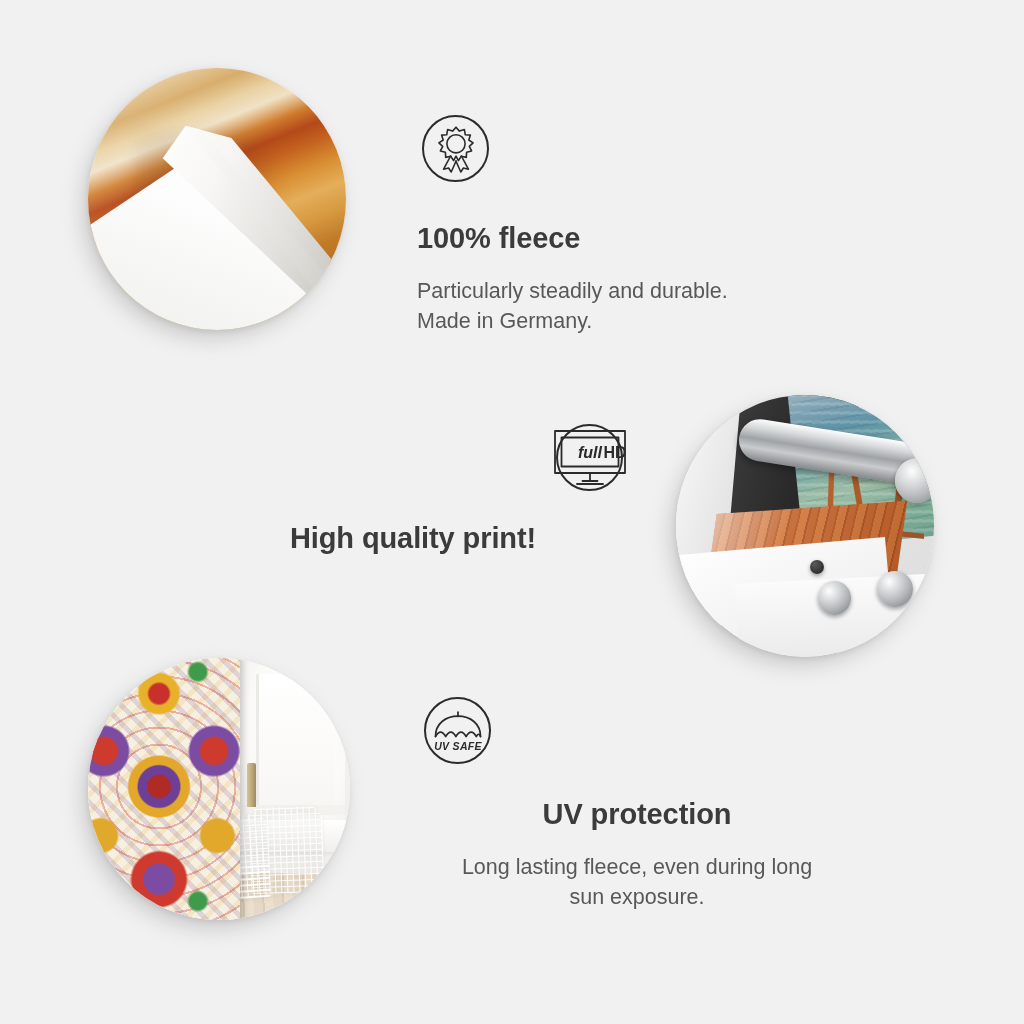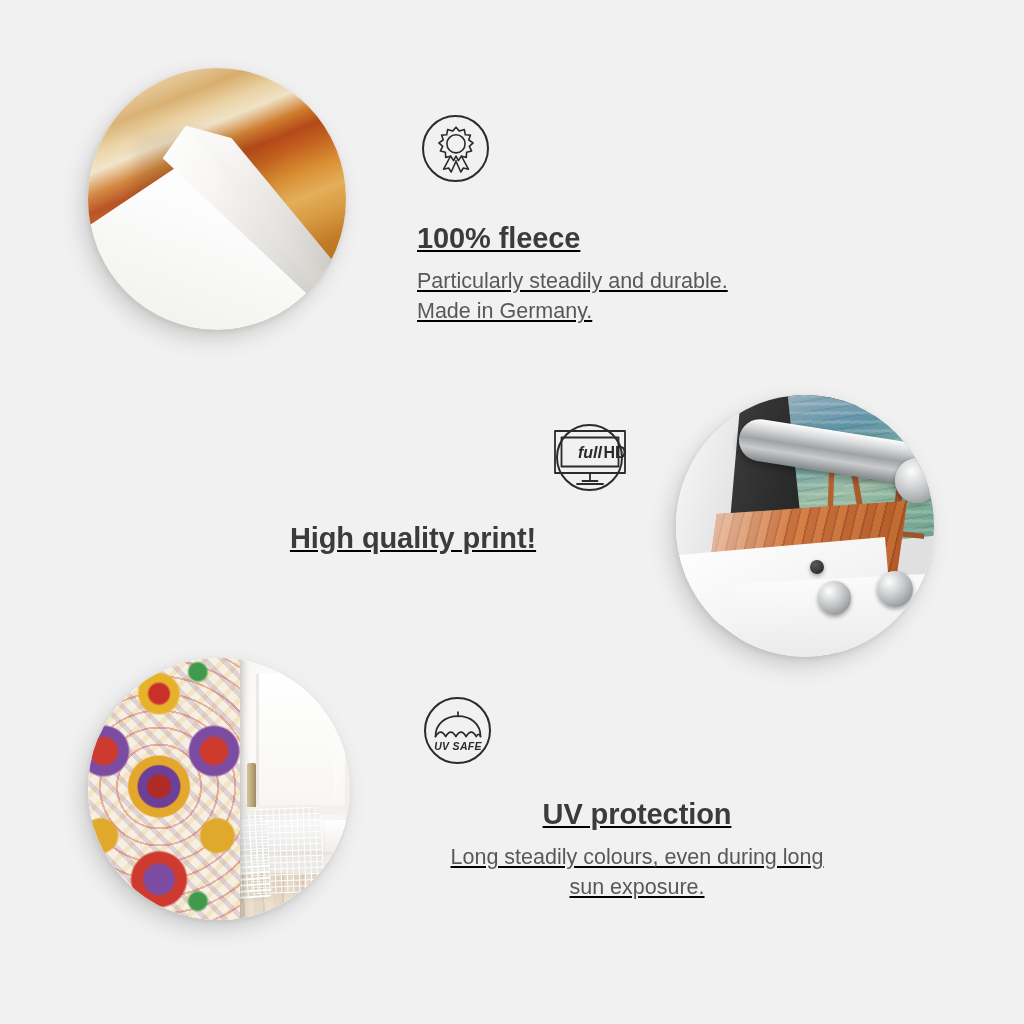--- a/index.html
+++ b/index.html
@@ -285,34 +285,34 @@
     border-radius: 50%;
     border: 2px solid #2b2b2b;
     background: transparent;
   }
   .icon-badge svg { position: absolute; left: 50%; top: 50%; transform: translate(-50%,-50%); overflow: visible; }
   #icon-fleece  { left: 422px; top: 115px; }
   #icon-print   { left: 556px; top: 424px; }
   #icon-uv      { left: 424px; top: 697px; text-align: right; }
 
   
-  .feature-text { position: absolute; text-decoration: underline; }
+  .feature-text { position: absolute; }
   .feature-title {
     font-size: 29px;
     font-weight: bold;
     color: #3b3b3b;
     letter-spacing: -0.1px;
     line-height: 1.15;
   }
   .feature-desc {
     font-size: 21.5px;
     font-weight: normal;
     color: #585858;
     line-height: 1.38;
-    margin-top: 12px;
+    margin-top: 22px;
     white-space: pre-line;
   }
   #text-fleece { left: 417px; top: 222px; width: 420px; text-align: left; }
   #text-print  { left: 200px; top: 522px; width: 426px; text-align: center; }
   #text-uv     { left: 417px; top: 798px; width: 440px; text-align: center; }
 </style>
 </head>
 <body>
 
 <div class="canvas">
@@ -398,17 +398,17 @@
       <path d="M5.5 29.5 C5.5 16.6 15.6 9.2 28 9.2 C40.4 9.2 50.5 16.6 50.5 29.5"></path>
       <path d="M5.5 29.5 C8.9 23.6 12.3 23.6 15.7 29.5 C19.1 23.6 22.5 23.6 25.9 29.5
                C29.3 23.6 32.7 23.6 36.1 29.5 C39.5 23.6 42.9 23.6 46.3 29.5
                C47.7 27.0 49.1 26.0 50.5 29.5"></path>
       <text x="28" y="42.5" font-family="'Liberation Sans', sans-serif" font-size="10.5" font-weight="bold" font-style="italic" fill="#2b2b2b" stroke="none" text-anchor="middle" letter-spacing="0.3">UV SAFE</text>
     </svg>
   </div>
 
   <div class="feature-text" id="text-uv">
     <div class="feature-title">UV protection</div>
-    <div class="feature-desc">Long steadily colours, even during long
+    <div class="feature-desc">Long lasting fleece, even during long
 sun exposure.</div>
   </div>
 
 </div>
 
 </body></html>

